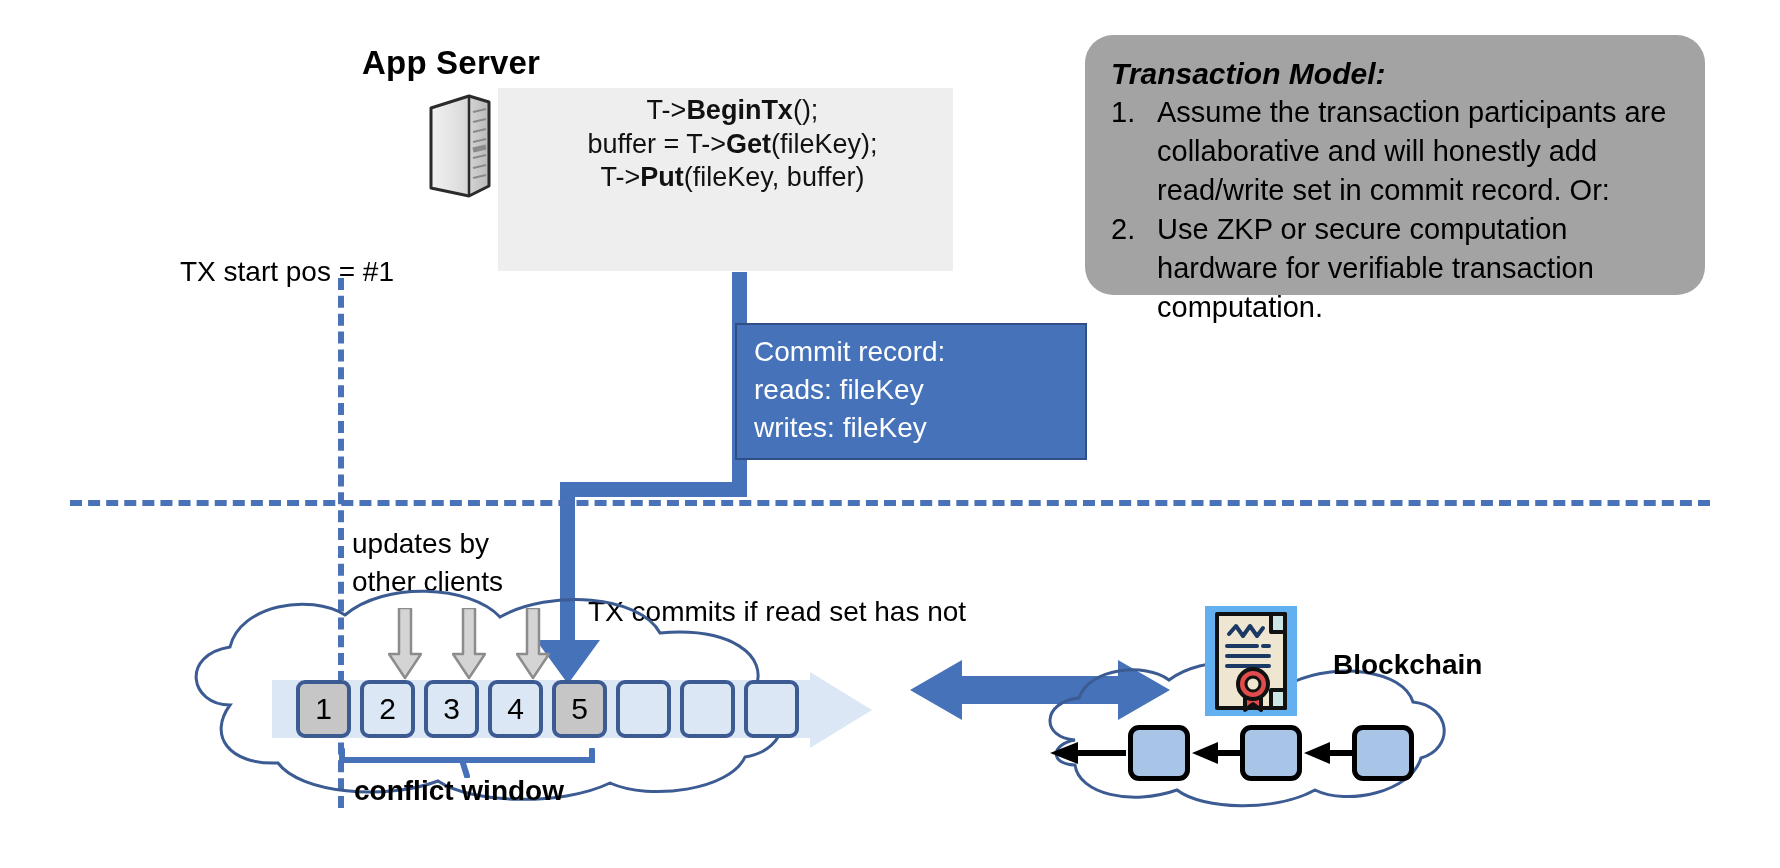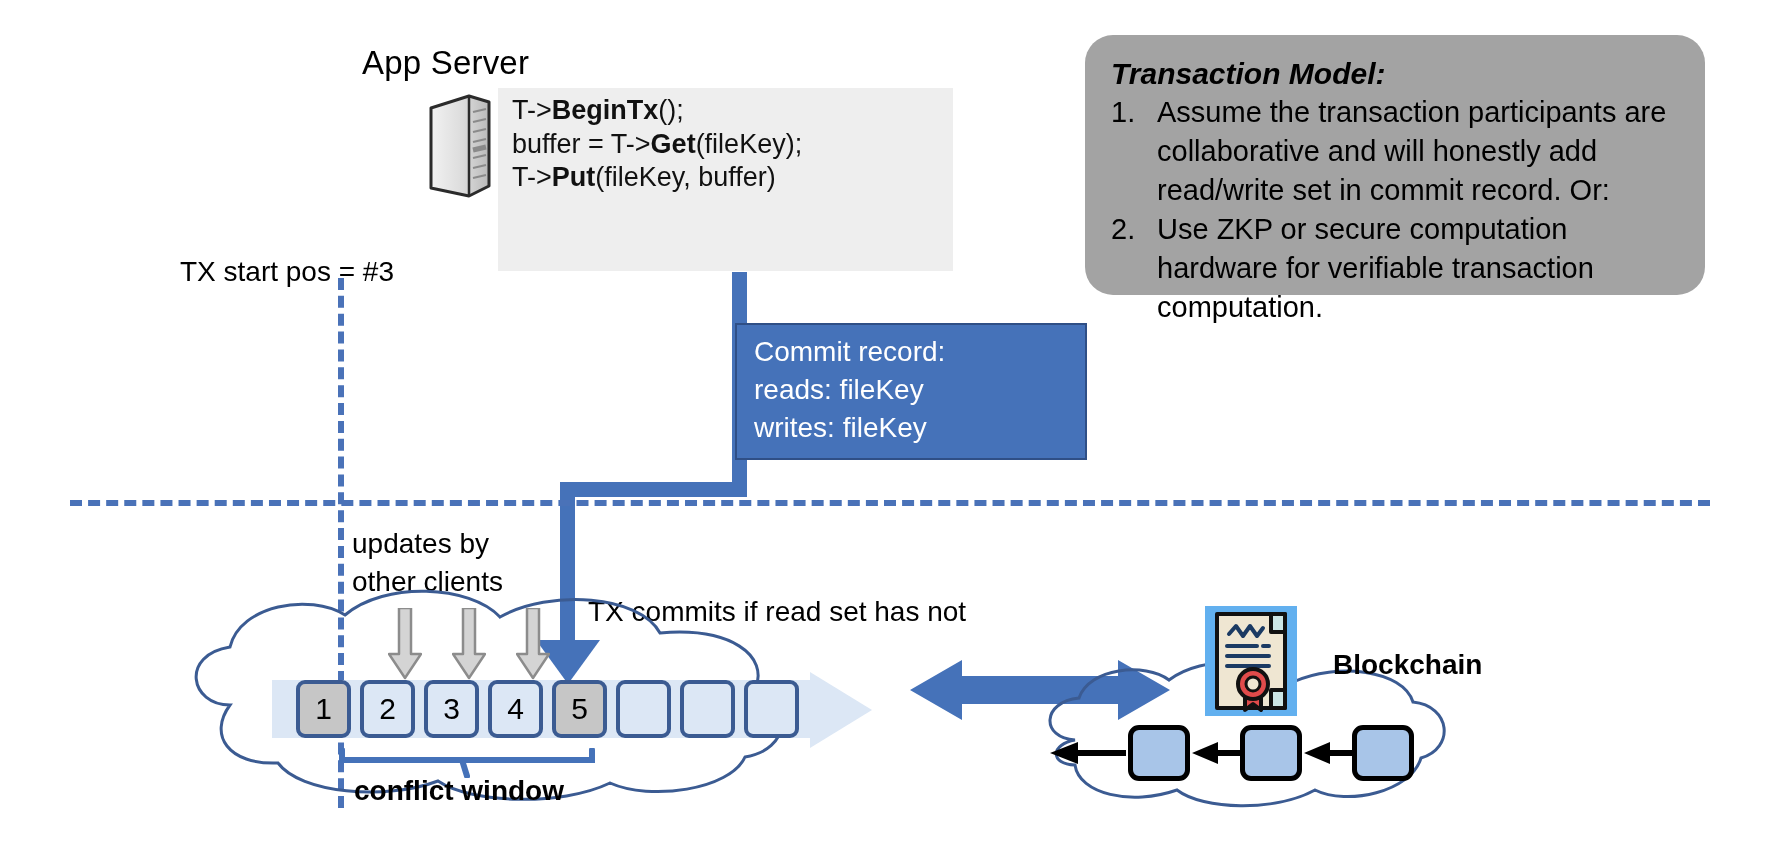--- a/index.html
+++ b/index.html
@@ -5,36 +5,36 @@
   html,body{margin:0;padding:0;background:#ffffff;}
   body{
     width:1780px;height:868px;position:relative;overflow:hidden;
     font-family:"Liberation Sans","DejaVu Sans",sans-serif;
     color:#000000;
   }
   .abs{position:absolute;}
 
   
   #app-server-title{
-    left:362px;top:44px;font-size:33px;font-weight:normal;letter-spacing:.2px;
+    left:362px;top:44px;font-size:33px;font-weight:bold;letter-spacing:.2px;
   }
 
   
   #server-icon{left:425px;top:92px;width:70px;height:110px;}
 
   
   #code-block{
     left:498px;top:88px;width:455px;height:183px;
     background:#eeeeee;
   }
   #code-block .code-lines{
     padding:6px 0 0 14px;font-size:27px;line-height:33.5px;color:#111;
     white-space:nowrap;
   }
-  .code-lines div{height:33.5px;}
+  .code-lines div{height:33.5px;text-align:center;}
   .b{font-weight:bold;}
 
   
   #tx-start-label{left:180px;top:256px;font-size:28px;}
 
   
   #tx-start-dashed{
     left:338px;top:278px;width:0;height:530px;
     border-left:6px dashed #4a72b8;
   }
@@ -161,21 +161,21 @@
 </div>
 
 <div class="abs" id="code-block">
   <div class="code-lines" id="code-lines">
       <div><span>T-&gt;</span><span class="b">BeginTx</span><span>();</span></div>
       <div><span>buffer = T-&gt;</span><span class="b">Get</span><span>(fileKey);</span></div>
       <div><span>T-&gt;</span><span class="b">Put</span><span>(fileKey, buffer)</span></div>
     </div>
 </div>
 
-<div class="abs" id="tx-start-label">TX start pos = #3</div>
+<div class="abs" id="tx-start-label">TX start pos = #1</div>
 <div class="abs" id="tx-start-dashed"></div>
 
 <div class="abs" id="commit-arrow-vert-top"></div>
 <div class="abs" id="commit-arrow-horiz"></div>
 <div class="abs" id="commit-arrow-vert-down"></div>
 <div class="abs" id="commit-arrow-head"></div>
 
 <div class="abs" id="commit-record-box">
   <div>Commit record:</div>
   <div>reads: fileKey</div>

